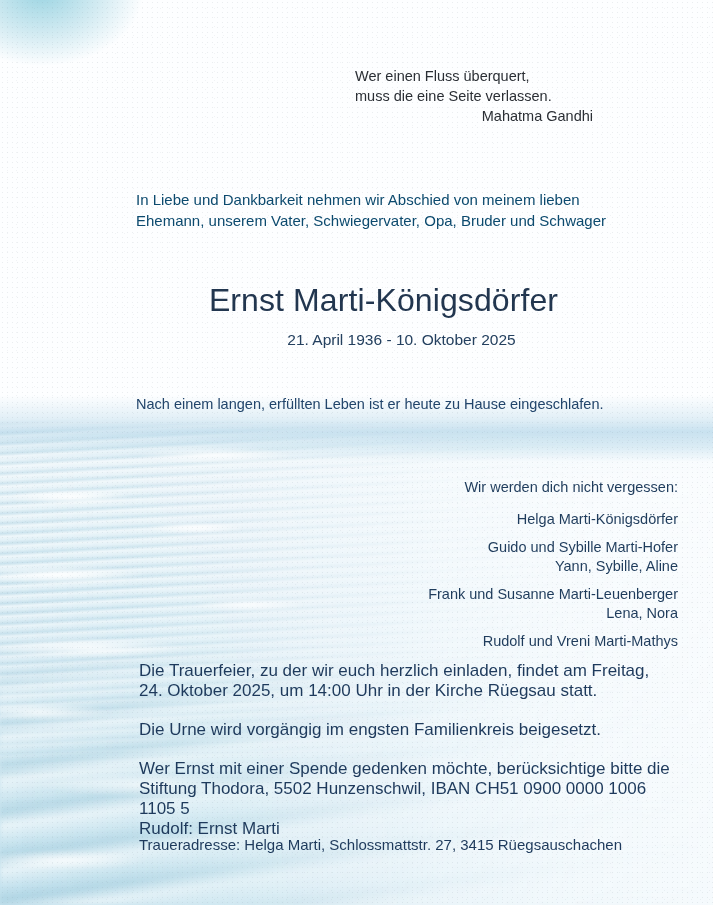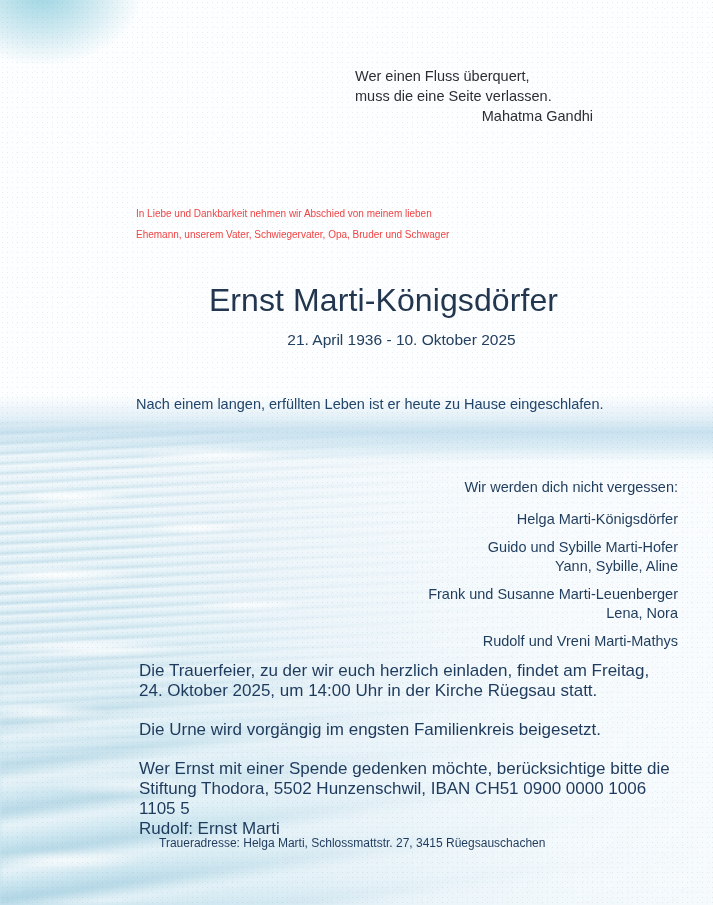--- a/index.html
+++ b/index.html
@@ -127,24 +127,24 @@
   .quote {
     left: 355px; top: 66px; width: 300px;
     font-size: 14.5px;
     line-height: 20px;
     color: #2b2f35;
     white-space: nowrap;
   }
   .quote .attrib { text-align: right; padding-right: 62px; }
 
   .intro {
-    left: 136px; top: 203px; width: 520px;
-    font-size: 10px;
+    left: 136px; top: 189px; width: 520px;
+    font-size: 15px;
     line-height: 21px;
-    color: #ef4444;
+    color: #0c4a6e;
   }
 
   .deceased-name {
     left: 0; top: 282px; width: 713px;
     text-align: center;
     font-size: 32px;
     letter-spacing: 0.1px;
     color: #22364f;
     margin-left: 27px;
   }
@@ -176,23 +176,22 @@
     left: 139px; top: 661px; width: 540px;
     font-size: 17px;
     color: #1e3a5c;
     line-height: 20px;
   }
   .details p { margin: 0 0 19px 0; }
   .details p.tight { line-height: 20px; }
 
   .mourning-address {
     left: 139px; top: 836px; width: 540px;
-    font-size: 12px;
+    font-size: 15px;
     color: #1e3a5c;
-    margin-left: 20px;
   }
 </style>
 </head>
 <body>
 
 <div id="page">
 
   <div class="bg bg-paper"></div>
   <div class="bg bg-topcyan"></div>
   <div class="bg bg-sky"></div>

